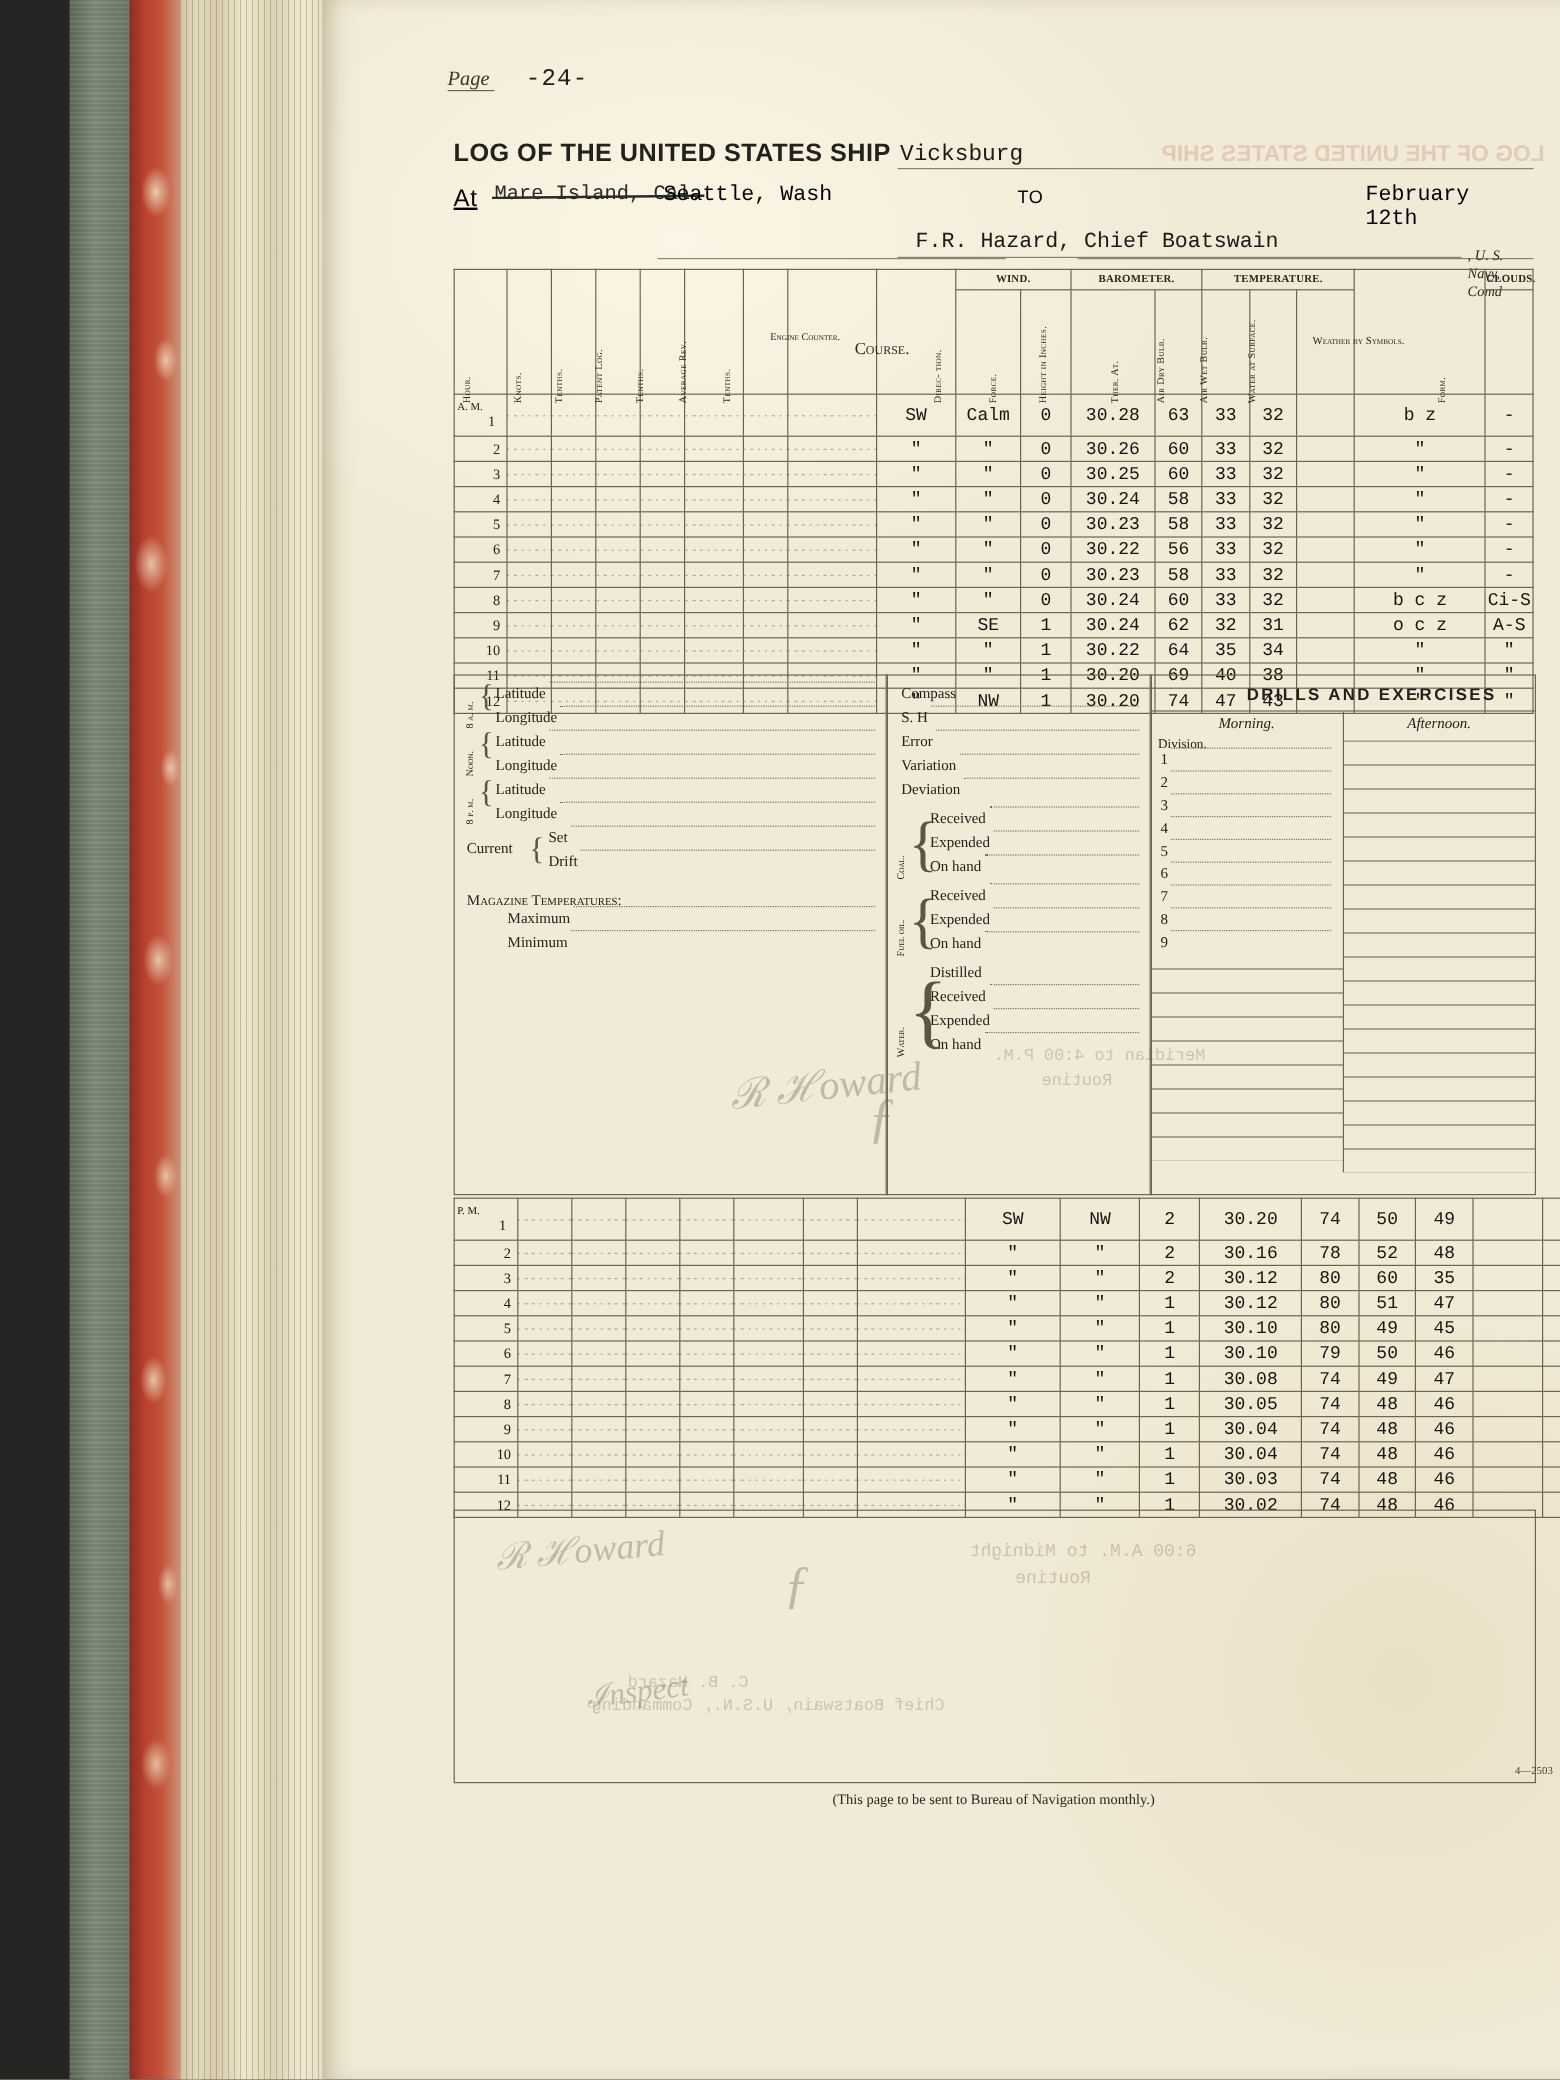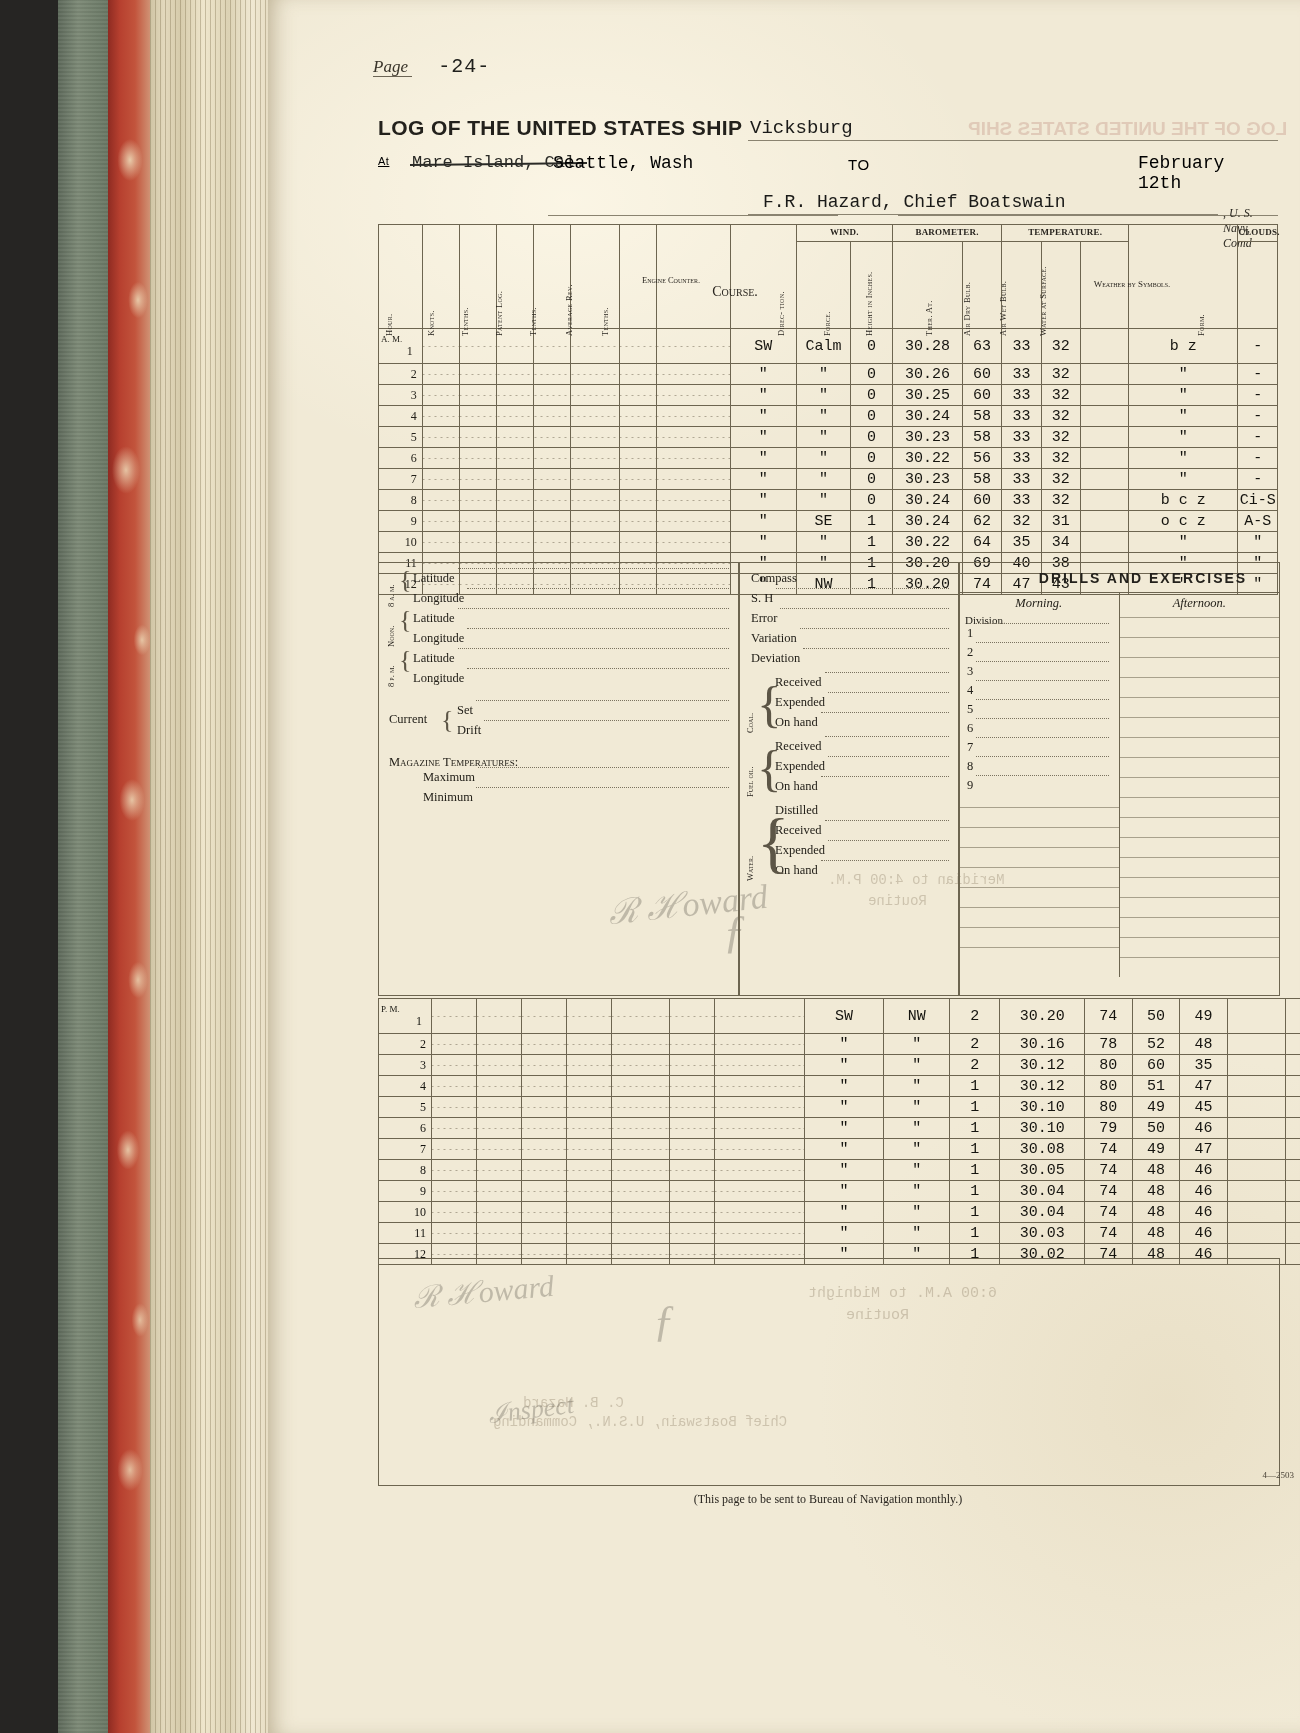--- a/index.html
+++ b/index.html
@@ -42,21 +42,21 @@
   #page-line{position:absolute;left:105px;top:55px;font-size:17px;color:#3a352b;}
   #page-line .lbl{font-style:italic;border-bottom:1px solid #6b6454;padding-right:4px;}
   #page-line .num{font-family:"Liberation Mono",monospace;font-size:20px;letter-spacing:1px;margin-left:22px;color:#20201c;}
   
   #header-block{position:absolute;left:110px;top:108px;width:900px;height:110px;}
   .hdr-title{font-family:"Liberation Sans",sans-serif;font-weight:bold;font-size:21px;letter-spacing:.4px;color:#23211c;}
   .typed{font-family:"Liberation Mono",monospace;color:#1a1a18;}
   #ship-name{position:absolute;left:372px;top:1px;font-size:19px;}
   #hdr-line1{position:absolute;left:0;top:8px;width:900px;}
   #hdr-line2{position:absolute;left:0;top:45px;width:900px;font-family:"Liberation Sans",sans-serif;font-size:17px;}
-  #at-word{position:absolute;left:0;top:2px;font-size:11px;letter-spacing:.5px;text-decoration:underline;}
+  #at-word{position:absolute;left:0;top:2px;font-size:20px;letter-spacing:.5px;text-decoration:underline;}
   #struck{position:absolute;left:34px;top:0;font-family:"Liberation Mono",monospace;font-size:17px;color:#2a2a26;}
   #struck:after{content:"";position:absolute;left:-2px;right:-2px;top:10px;height:2px;background:#2a2a26;transform:rotate(-.6deg);}
   #port{position:absolute;left:175px;top:0;font-family:"Liberation Mono",monospace;font-size:18px;}
   #to-word{position:absolute;left:470px;top:3px;font-size:15px;letter-spacing:.5px;}
   #date-typed{position:absolute;left:760px;top:0;font-family:"Liberation Mono",monospace;font-size:18px;}
   #cmdr{position:absolute;left:110px;top:192px;width:900px;}
   #cmdr-name{position:absolute;left:385px;top:0;font-family:"Liberation Mono",monospace;font-size:18px;}
   #cmdr-suffix{position:absolute;left:845px;top:14px;font-size:12px;font-style:italic;color:#2e2b24;}
   #hdr-rule-a{position:absolute;left:370px;top:24px;width:530px;border-bottom:1px solid #8a8370;}
   #hdr-rule-b{position:absolute;left:170px;top:62px;width:290px;border-bottom:1px solid #8a8370;}
@@ -494,21 +494,21 @@
         <span class="brace" style="left:20px;top:82px;">{</span>
         <div class="rowline" style="padding-left:34px;">
             <span class="lead">Latitude</span>
             <span class="leadline"></span>
           </div>
         <div class="rowline" style="padding-left:34px;">
             <span class="lead">Longitude</span>
             <span class="leadline"></span>
           </div>
 
-        <div style="position:relative;margin-top:12px;">
+        <div style="position:relative;">
           <span class="lead" style="position:absolute;left:10px;top:9px;">Current</span>
           <span class="brace" style="left:62px;top:2px;">{</span>
           <div class="rowline" style="padding-left:78px;">
               <span class="lead">Set</span>
               <span class="leadline"></span>
             </div>
           <div class="rowline" style="padding-left:78px;">
               <span class="lead">Drift</span>
               <span class="leadline"></span>
             </div>

